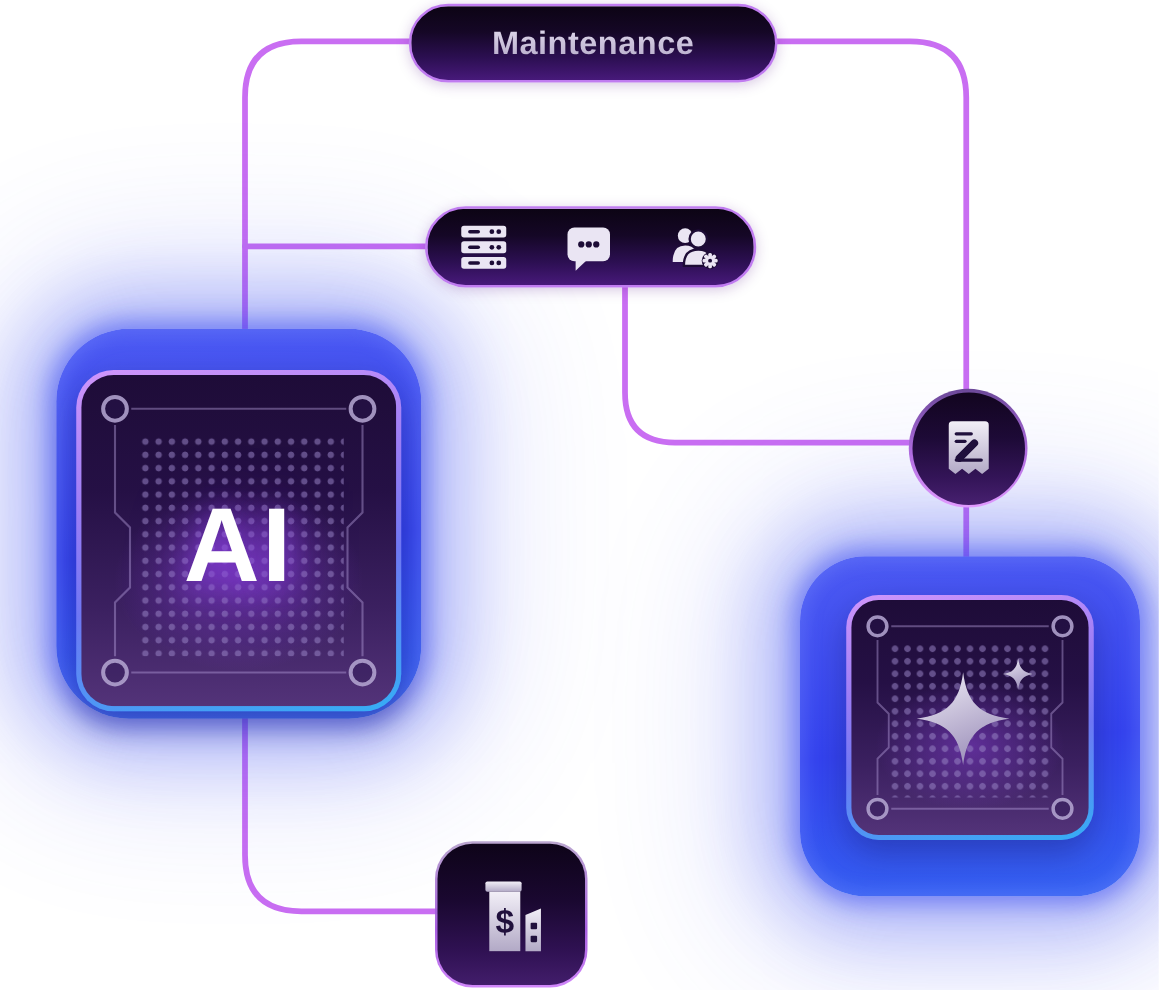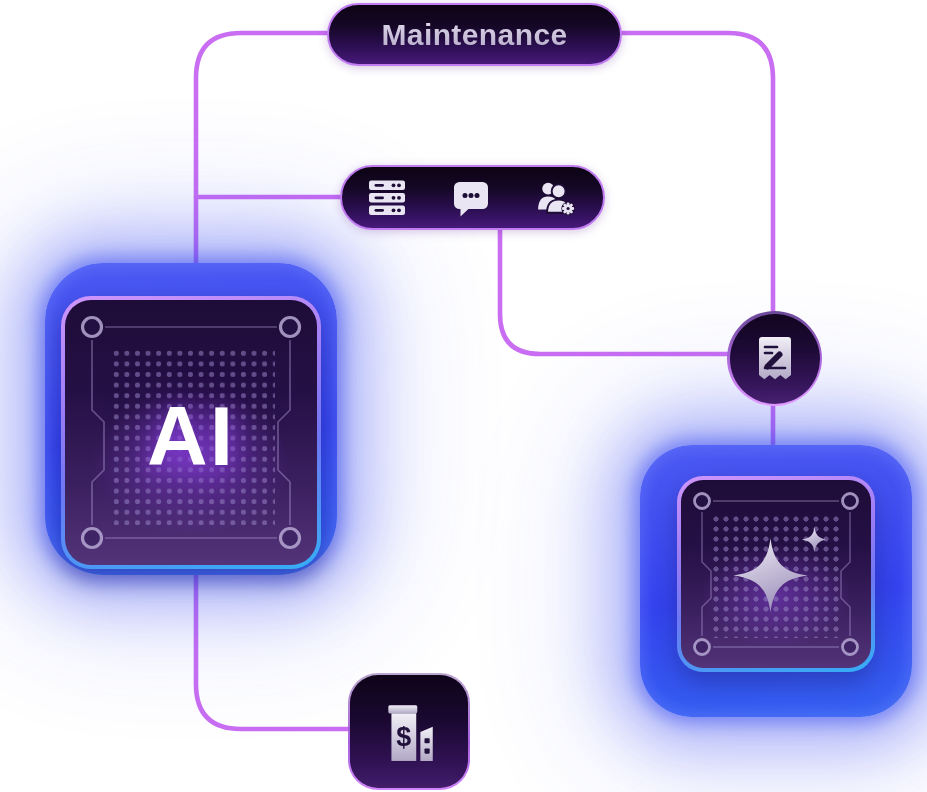--- a/index.html
+++ b/index.html
@@ -15,21 +15,21 @@
 
   
   .pill{
     position:absolute;z-index:3;border-radius:33px;
     border:2px solid #c07cf0;box-sizing:border-box;
     background:linear-gradient(180deg,#0c0414 0%,#150726 35%,#2c0f52 70%,#47197a 100%);
     box-shadow:0 2px 10px rgba(90,30,140,.25);
   }
   .pill-maintenance{left:327px;top:3px;width:295px;height:63px;display:flex;align-items:center;justify-content:center;}
   .pill-maintenance .label{
-    font-size:30px;font-weight:700;letter-spacing:.4px;color:#c9c0d9;
+    font-size:26px;font-weight:700;letter-spacing:.4px;color:#c9c0d9;
     background:linear-gradient(180deg,#e3dcee 0%,#b4a9c8 100%);
     -webkit-background-clip:text;background-clip:text;-webkit-text-fill-color:transparent;
   }
   .pill-services{left:340px;top:165px;width:265px;height:65px;display:flex;align-items:center;justify-content:space-between;padding:0 26px;}
 
   
   .circle-wrap{
     position:absolute;left:727px;top:311px;width:95px;height:95px;z-index:3;
     border-radius:50%;padding:2.5px;box-sizing:border-box;
     background:linear-gradient(180deg,#6b4898 0%,#b06ce0 55%,#e19bff 100%);

